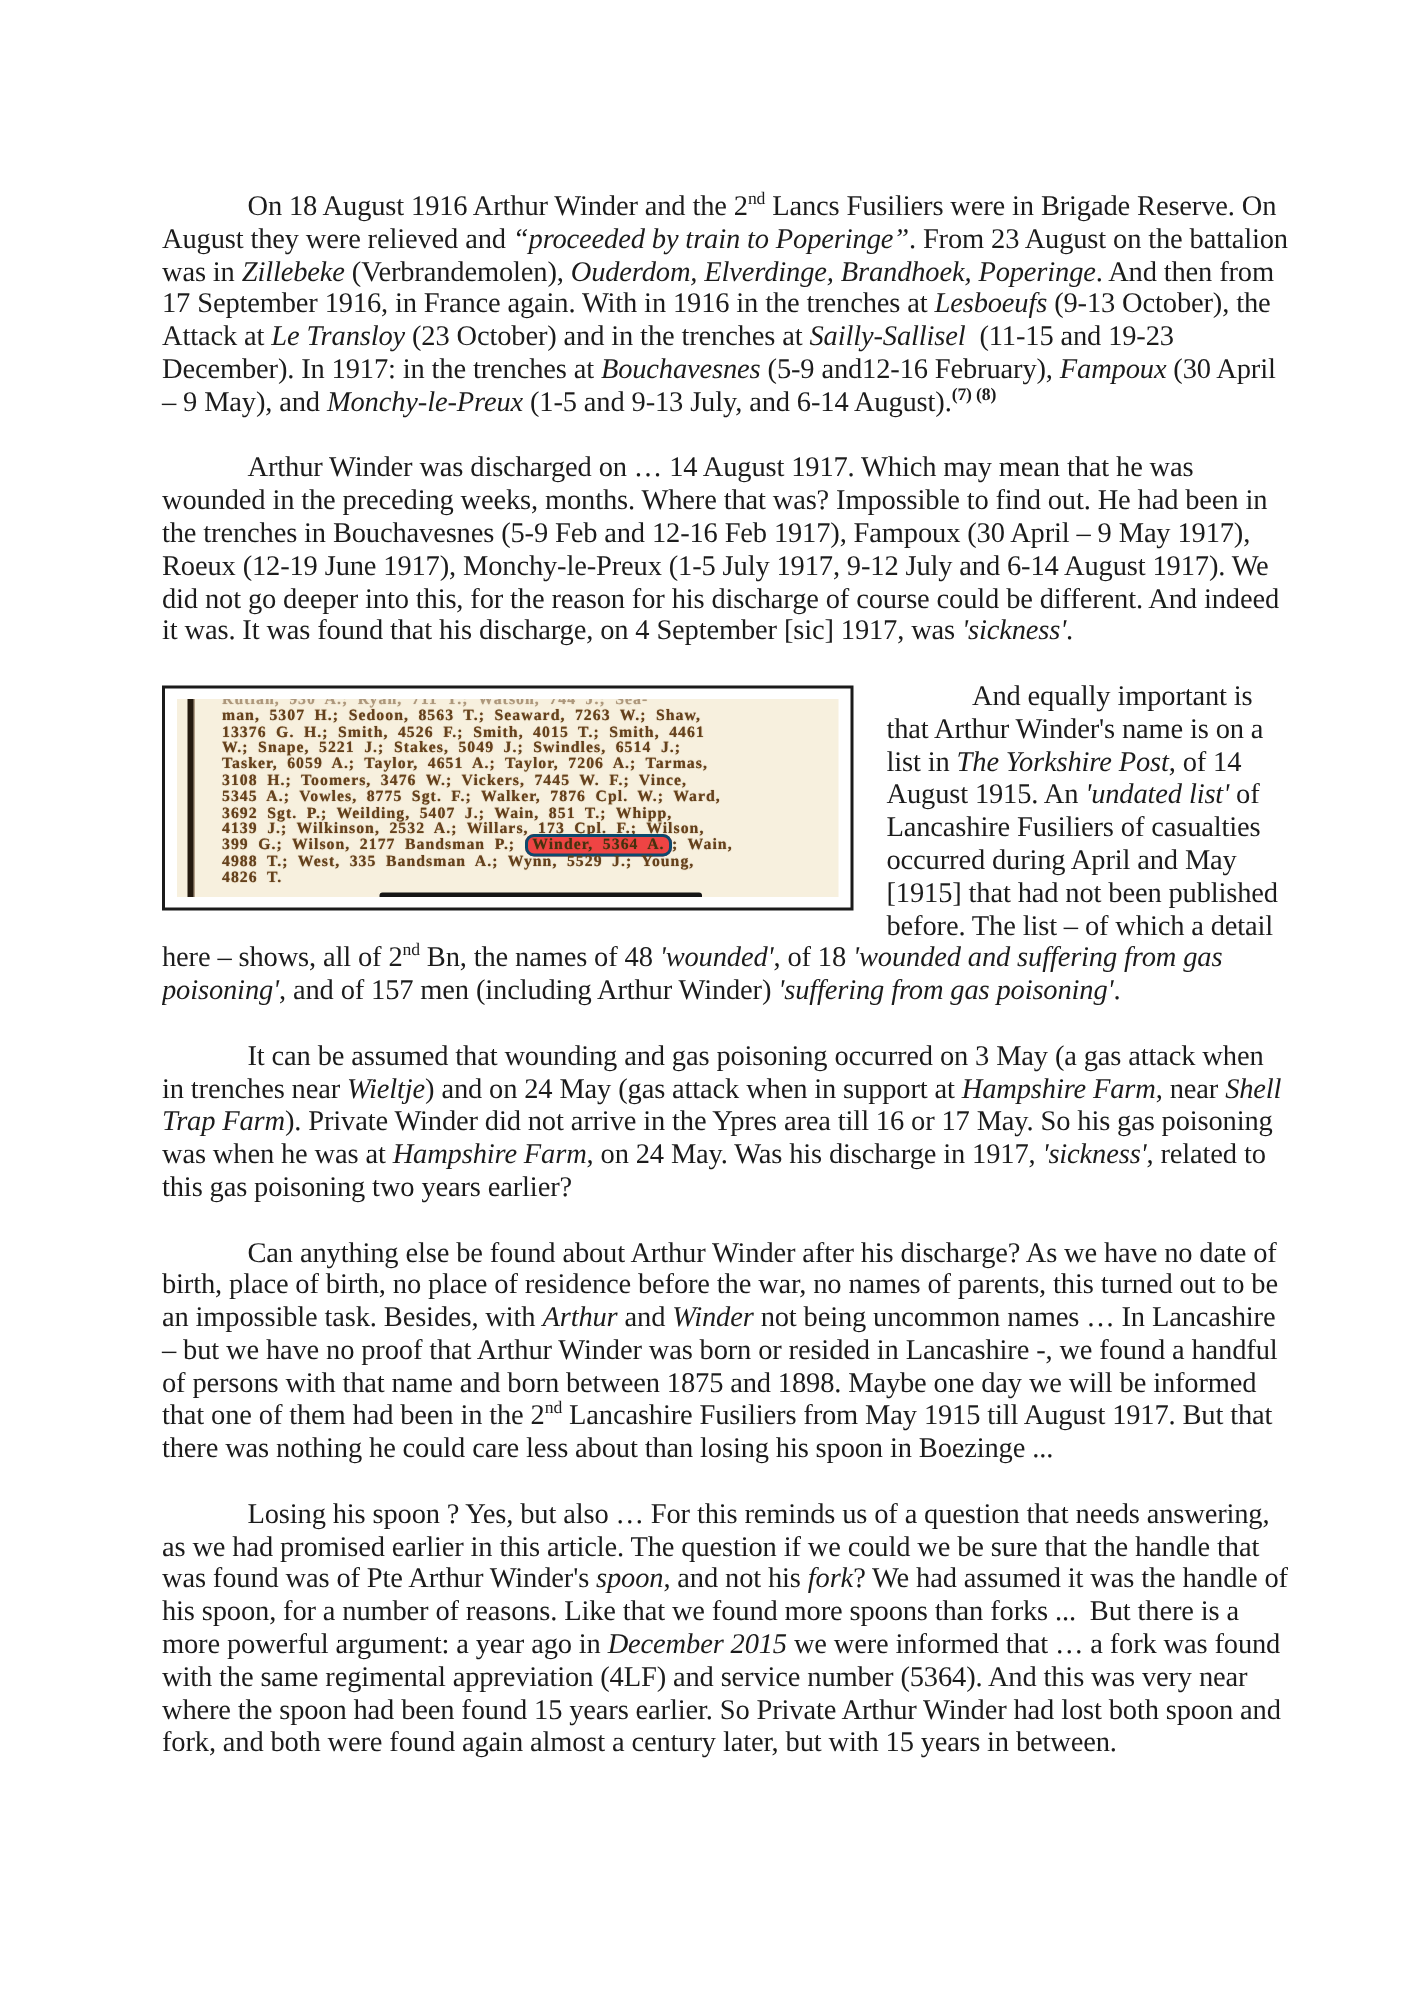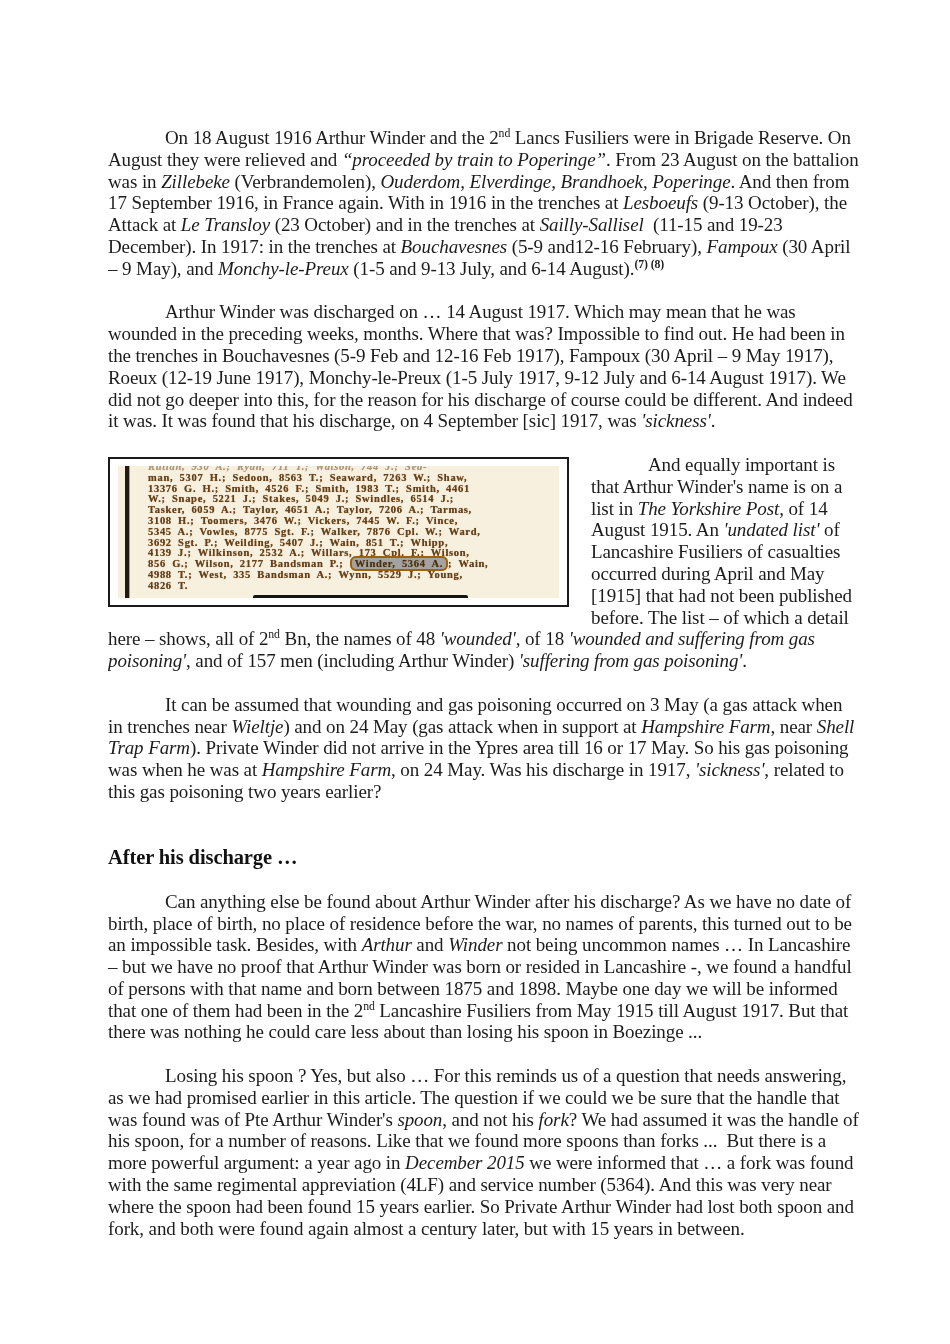--- a/index.html
+++ b/index.html
@@ -58,24 +58,24 @@
   .scan-line {
     font-weight: bold;
     font-size: 10.5px;
     line-height: 10.8px;
     color: #64411d;
     letter-spacing: 0.7px;
     word-spacing: 3px;
     white-space: nowrap;
     text-shadow: 0 0 .7px rgba(120,75,25,.85);
   }
-  .scan-line.faint { opacity: .5; margin-top: -5px; font-style: italic; }
+  .scan-line.faint { opacity: .5; margin-top: -5px; }
   .hl {
-    background: #a3a3a3;
-    border: 2px solid #a16207;
+    background: #ef4444;
+    border: 2px solid #0c4a6e;
     border-radius: 6px;
     padding: 0 3px;
     color: #46300f;
   }
   .scan-rule {
     height: 5px;
     background: #161616;
     width: 215px;
     margin: 3px 0 0 105px;
     border-radius: 2px;
@@ -100,38 +100,37 @@
 
   <p class="para"><span>Arthur Winder was discharged on … 14 August 1917. Which may mean that he was wounded in the preceding weeks, months. Where that was? Impossible to find out. He had been in the trenches in Bouchavesnes (5-9 Feb and 12-16 Feb 1917), Fampoux (30 April – 9 May 1917), Roeux (12-19 June 1917), Monchy-le-Preux (1-5 July 1917, 9-12 July and 6-14 August 1917). We did not go deeper into this, for the reason for his discharge of course could be different. And indeed it was. It was found that his discharge, on 4 September [sic] 1917, was </span><span style="font-style: italic;">'sickness'</span><span>.</span></p>
 
   <div class="figure-block">
     <div class="clipping">
       <div class="scan">
         <div class="col-rule"></div>
         <div>
             <div class="scan-line faint"><span>Rutlan,  930  A.;  Ryan,  711  T.;  Watson,  744  J.;  Sea-</span></div>
             <div class="scan-line"><span>man, 5307 H.; Sedoon, 8563 T.; Seaward, 7263 W.; Shaw,</span></div>
-            <div class="scan-line"><span>13376 G. H.; Smith, 4526 F.; Smith, 1983 T.; Smith, 4461</span></div>
+            <div class="scan-line"><span>13376 G. H.; Smith, 4526 F.; Smith, 4015 T.; Smith, 4461</span></div>
             <div class="scan-line"><span>W.; Snape, 5221 J.; Stakes, 5049 J.; Swindles, 6514 J.;</span></div>
             <div class="scan-line"><span>Tasker, 6059 A.; Taylor, 4651 A.; Taylor, 7206 A.; Tarmas,</span></div>
             <div class="scan-line"><span>3108 H.; Toomers, 3476 W.; Vickers, 7445 W. F.; Vince,</span></div>
             <div class="scan-line"><span>5345 A.; Vowles, 8775 Sgt. F.; Walker, 7876 Cpl. W.; Ward,</span></div>
             <div class="scan-line"><span>3692 Sgt. P.; Weilding, 5407 J.; Wain, 851 T.; Whipp,</span></div>
             <div class="scan-line"><span>4139 J.; Wilkinson, 2532 A.; Willars, 173 Cpl. F.; Wilson,</span></div>
-            <div class="scan-line"><span>856 G.; Wilson, 2177 Bandsman P.; </span><span class="hl">Winder, 5364 A.</span><span>; Wain,</span></div>
+            <div class="scan-line"><span>399 G.; Wilson, 2177 Bandsman P.; </span><span class="hl">Winder, 5364 A.</span><span>; Wain,</span></div>
             <div class="scan-line"><span>4988 T.; West, 335 Bandsman A.; Wynn, 5529 J.; Young,</span></div>
             <div class="scan-line"><span>4826 T.</span></div>
           </div>
         <div class="scan-rule"></div>
       </div>
     </div>
     <p class="para figure-para"><span>And equally important is that Arthur Winder's name is on a list in </span><span style="font-style: italic;">The Yorkshire Post</span><span>, of 14 August 1915. An </span><span style="font-style: italic;">'undated list'</span><span> of Lancashire Fusiliers of casualties occurred during April and May [1915] that had not been published before. The list – of which a detail here – shows, all of 2</span><sup>nd</sup><span> Bn, the names of 48 </span><span style="font-style: italic;">'wounded'</span><span>, of 18 </span><span style="font-style: italic;">'wounded and suffering from gas poisoning'</span><span>, and of 157 men (including Arthur Winder) </span><span style="font-style: italic;">'suffering from gas poisoning'</span><span>.</span></p>
   </div>
 
   <p class="para"><span>It can be assumed that wounding and gas poisoning occurred on 3 May (a gas attack when in trenches near </span><span style="font-style: italic;">Wieltje</span><span>) and on 24 May (gas attack when in support at </span><span style="font-style: italic;">Hampshire Farm</span><span>, near </span><span style="font-style: italic;">Shell Trap Farm</span><span>). Private Winder did not arrive in the Ypres area till 16 or 17 May. So his gas poisoning was when he was at </span><span style="font-style: italic;">Hampshire Farm</span><span>, on 24 May. Was his discharge in 1917, </span><span style="font-style: italic;">'sickness'</span><span>, related to this gas poisoning two years earlier?</span></p>
 
-  <h2 class="heading">After his discharge …</h2>
 
   <p class="para"><span>Can anything else be found about Arthur Winder after his discharge? As we have no date of birth, place of birth, no place of residence before the war, no names of parents, this turned out to be an impossible task. Besides, with </span><span style="font-style: italic;">Arthur</span><span> and </span><span style="font-style: italic;">Winder</span><span> not being uncommon names … In Lancashire – but we have no proof that Arthur Winder was born or resided in Lancashire -, we found a handful of persons with that name and born between 1875 and 1898. Maybe one day we will be informed that one of them had been in the 2</span><sup>nd</sup><span> Lancashire Fusiliers from May 1915 till August 1917. But that there was nothing he could care less about than losing his spoon in Boezinge ...</span></p>
 
   <p class="para"><span>Losing his spoon ? Yes, but also … For this reminds us of a question that needs answering, as we had promised earlier in this article. The question if we could we be sure that the handle that was found was of Pte Arthur Winder's </span><span style="font-style: italic;">spoon</span><span>, and not his </span><span style="font-style: italic;">fork</span><span>? We had assumed it was the handle of his spoon, for a number of reasons. Like that we found more spoons than forks ...&nbsp; But there is a more powerful argument: a year ago in </span><span style="font-style: italic;">December 2015</span><span> we were informed that … a fork was found with the same regimental appreviation (4LF) and service number (5364). And this was very near where the spoon had been found 15 years earlier. So Private Arthur Winder had lost both spoon and fork, and both were found again almost a century later, but with 15 years in between.</span></p>
 
 </div>
 
 </body></html>

